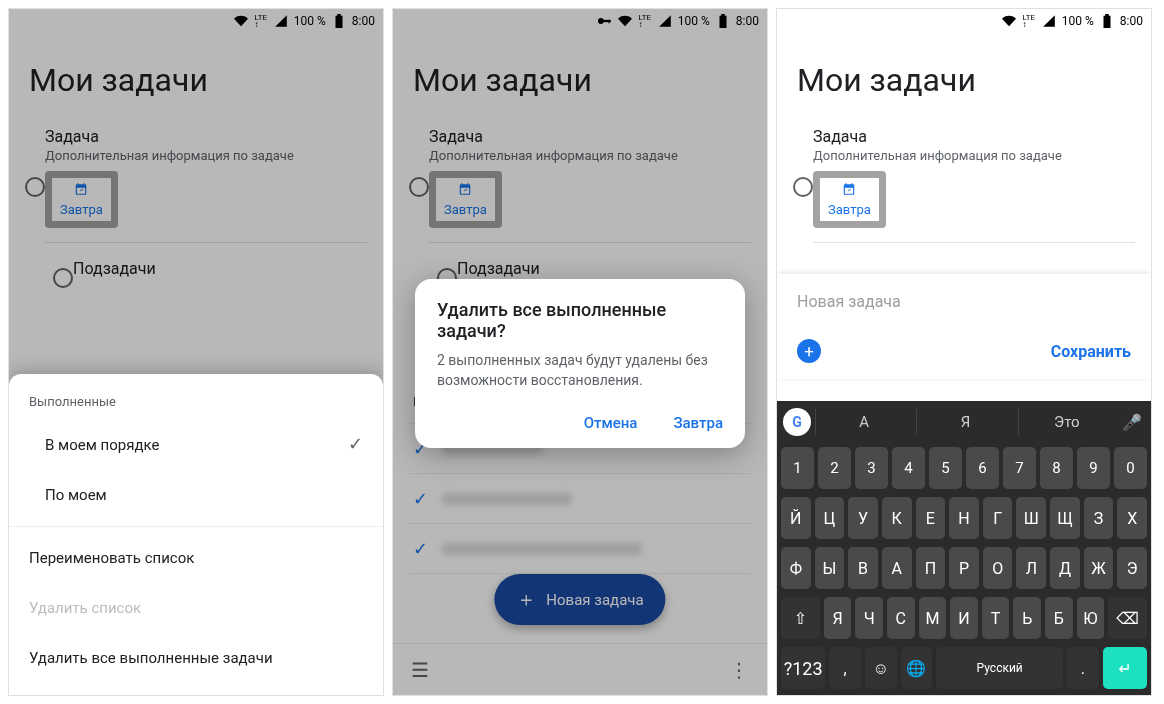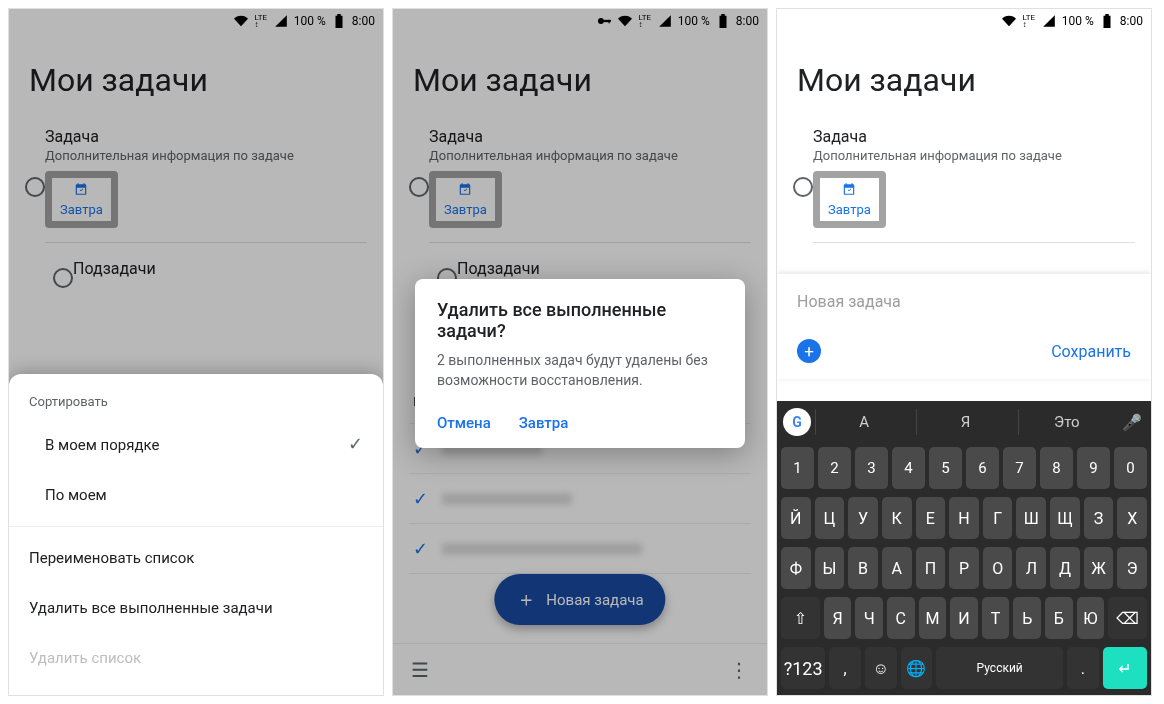--- a/index.html
+++ b/index.html
@@ -14,37 +14,37 @@
   .task-body { flex: 1; border-bottom: 1px solid #e0e0e0; padding-bottom: 14px; }
   .task-title { font-size: 16px; color: #202124; }
   .task-sub { font-size: 13px; color: #5f6368; margin-top: 2px; }
   .chip { display:inline-flex; align-items:center; gap:6px; border:7px solid #a3a3a3; border-radius:4px; padding:4px 8px; font-size:13px; color:#1a73e8; margin-top:8px;flex-direction:column; }
   .sheet { position:absolute; bottom:0; left:0; right:0; background:#fff; border-top-left-radius:12px; border-top-right-radius:12px; box-shadow:0 -2px 18px rgba(0,0,0,0.25); padding: 12px 0; }
   .sheet .label { font-size:13px; color:#5f6368; padding: 8px 20px; }
   .sheet .item { font-size:15px; color:#202124; padding: 16px 20px 16px 36px; display:flex; justify-content:space-between; align-items:flex-end; }
   .sheet .disabled { color:#bdbdbd; }
   .sheet hr { border:none; border-top:1px solid #eee; margin: 6px 0; }
   .check { color:#5f6368; font-size:18px; }
-  .dialog { position:absolute; left:22px; right:22px; top:270px; background:#fff; border-radius:8px; box-shadow:0 6px 30px rgba(0,0,0,0.3); padding:20px 22px 10px; }
+  .dialog { position:absolute; left:22px; right:22px; top:270px; background:#fff; border-radius:16px; box-shadow:0 6px 30px rgba(0,0,0,0.3); padding:20px 22px 10px; }
   .dialog h3 { font-size:18px; font-weight:500; color:#202124; margin-bottom:10px; }
   .dialog p { font-size:14px; color:#5f6368; line-height:1.4; margin-bottom:18px; }
-  .dialog-actions { display:flex; gap:28px; padding: 6px 0; }
+  .dialog-actions { display:flex; justify-content:flex-end; gap:36px; padding: 6px 0; }
   .dialog-actions button { background:none; border:none; font-size:15px; font-weight:500; color:#1a73e8; cursor:pointer; }
   .fab { position:absolute; left:50%; transform:translateX(-50%); bottom:70px; background:#1a4ba3; color:#fff; border-radius:28px; padding:12px 22px; font-size:15px; display:flex; gap:10px; align-items:center; box-shadow:0 4px 10px rgba(0,0,0,0.3); }
   .bottombar { position:absolute; bottom:0; left:0; right:0; height:52px; display:flex; align-items:center; justify-content:space-between; padding:0 18px; border-top:1px solid #eee; background:#fff; }
   .completed-section { padding: 0 16px; }
   .comp-hdr { font-size:13px; color:#3c4043; padding:14px 4px; border-bottom:1px solid #eee; }
   .comp-item { display:flex; align-items:center; gap:14px; padding:14px 4px; border-bottom:1px solid #eee; }
   .comp-check { color:#1a73e8; font-size:18px; flex:none; }
   .blur { filter: blur(3px); color:#888; background:#ddd; border-radius:3px; height:12px; }
   .newtask-panel { position:absolute; top:265px; left:0; right:0; background:#fff; box-shadow:0 -1px 6px rgba(0,0,0,0.12); }
   .newtask-input { padding:18px 20px; font-size:16px; color:#9e9e9e; }
   .newtask-actions { display:flex; justify-content:space-between; align-items:center; padding:10px 20px 16px; }
   .addbtn { width:24px; height:24px; border-radius:50%; background:#1a73e8; color:#fff; display:flex; align-items:center; justify-content:center; font-size:17px; }
-  .savebtn { background:none; border:none; font-size:16px; font-weight:400; color:#1a73e8; }
+  .savebtn { background:none; border:none; font-size:16px; font-weight:700; color:#1a73e8; }
   .keyboard { position:absolute; bottom:0; left:0; right:0; background:#2b2b2b; }
   .sugg { display:flex; align-items:center; height:42px; padding:0 6px; gap:4px; }
   .glogo { width:28px; height:28px; border-radius:50%; background:#fff; display:flex; align-items:center; justify-content:center; font-size:14px; font-weight:bold; }
   .sugg-item { flex:1; text-align:center; color:#cfcfcf; font-size:15px; border-left:1px solid #444; padding:4px 0; }
   .sugg-item:first-of-type { border-left:none; }
   .mic { width:26px; color:#cfcfcf; text-align:center; }
   .krow { display:flex; gap:4px; padding:4px 4px; }
   .key { flex:1; height:42px; background:#4a4a4a; color:#fff; border-radius:5px; display:flex; align-items:center; justify-content:center; font-size:16px; }
   .key.dark { background:#333; }
   .key.wide { flex:1.4; }
@@ -94,37 +94,37 @@
       </div>
     </div>
     <div class="task-row" style="padding-left:44px;">
       <div class="radio"></div>
       <div class="task-body" style="border:none;">
           <div class="task-title">Подзадачи</div>
         </div>
     </div>
   </div>
   <div class="sheet">
-    <div class="label">Сортировать</div>
+    <div class="label">Выполненные</div>
     <div class="item">
       <span>В моем порядке</span>
       <span class="check">✓</span>
     </div>
     <div class="item">
         <span>По моем</span>
       </div>
     <hr>
     <div class="item" style="padding-left:20px;">
         <span>Переименовать список</span>
       </div>
+    <div class="item disabled" style="padding-left:20px;">
+        <span>Удалить список</span>
+      </div>
     <div class="item" style="padding-left:20px;">
         <span>Удалить все выполненные задачи</span>
-      </div>
-    <div class="item disabled" style="padding-left:20px;">
-        <span>Удалить список</span>
       </div>
   </div>
 </div>
 
 <div class="phone">
   <div style="position:absolute; inset:0;">
     <div class="statusbar">
       <span class="sicon">
           <svg width="16" height="10" viewBox="0 0 24 12" fill="#000">
             <circle cx="5" cy="6" r="5"></circle>

